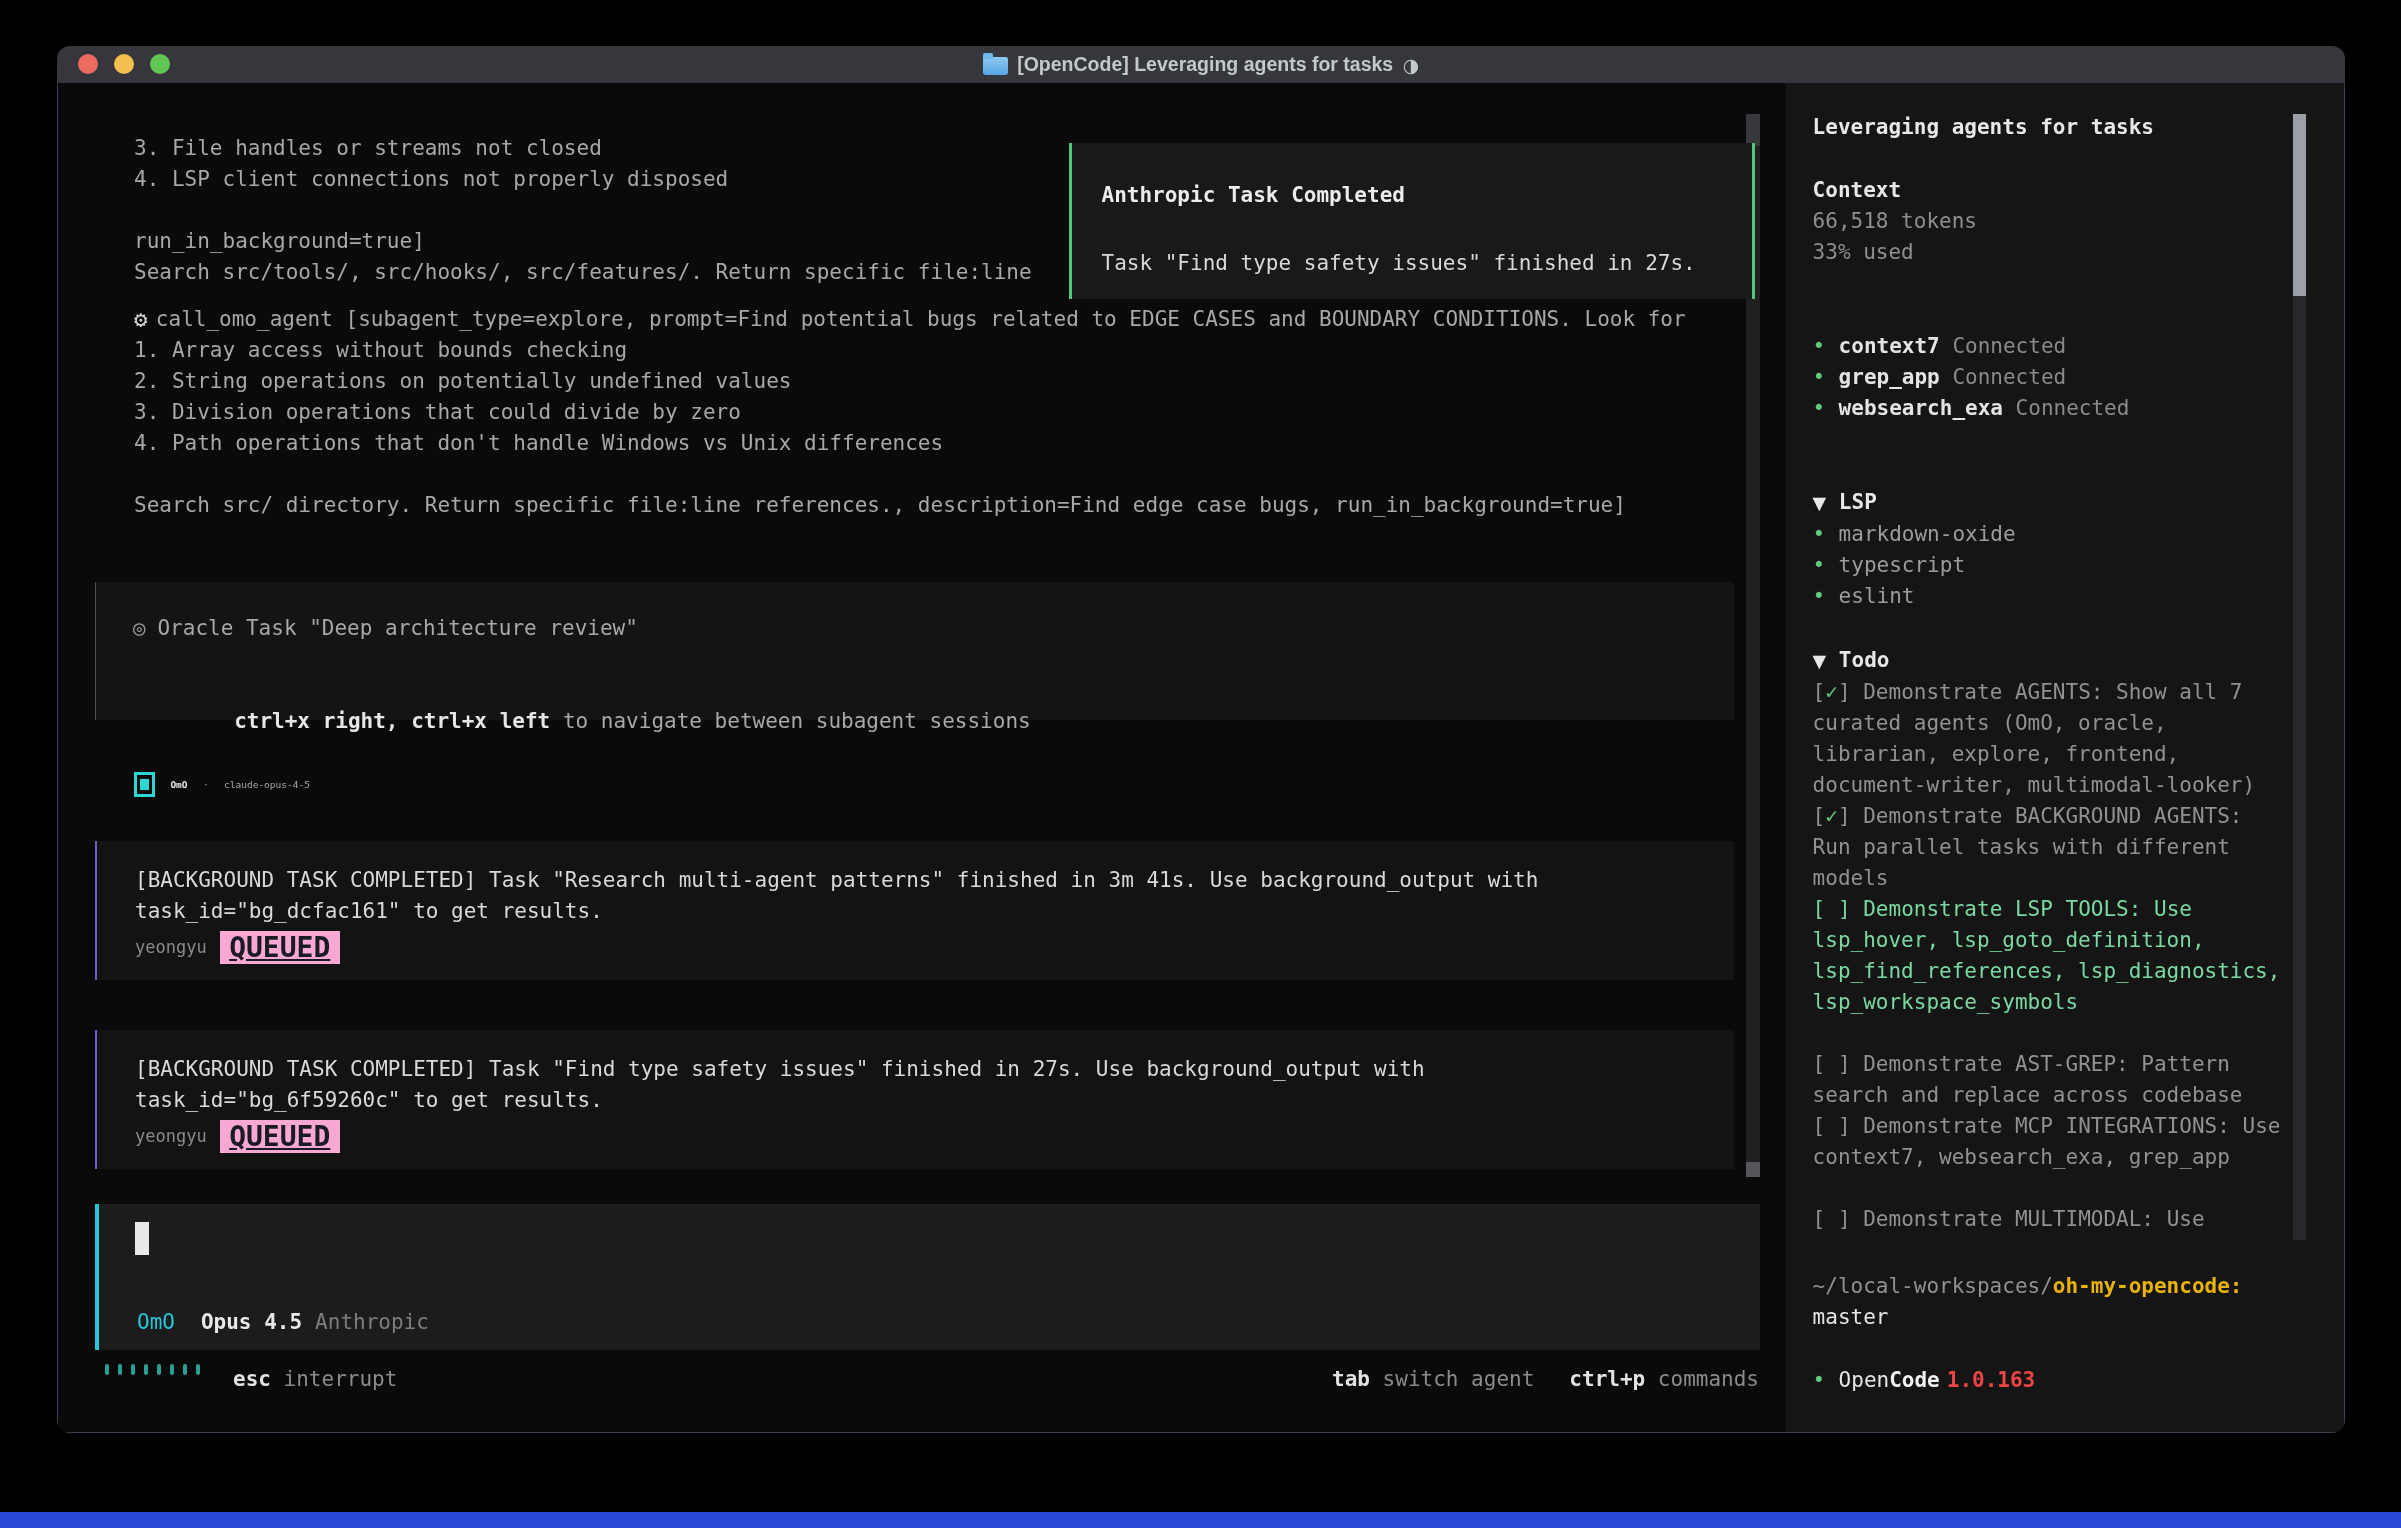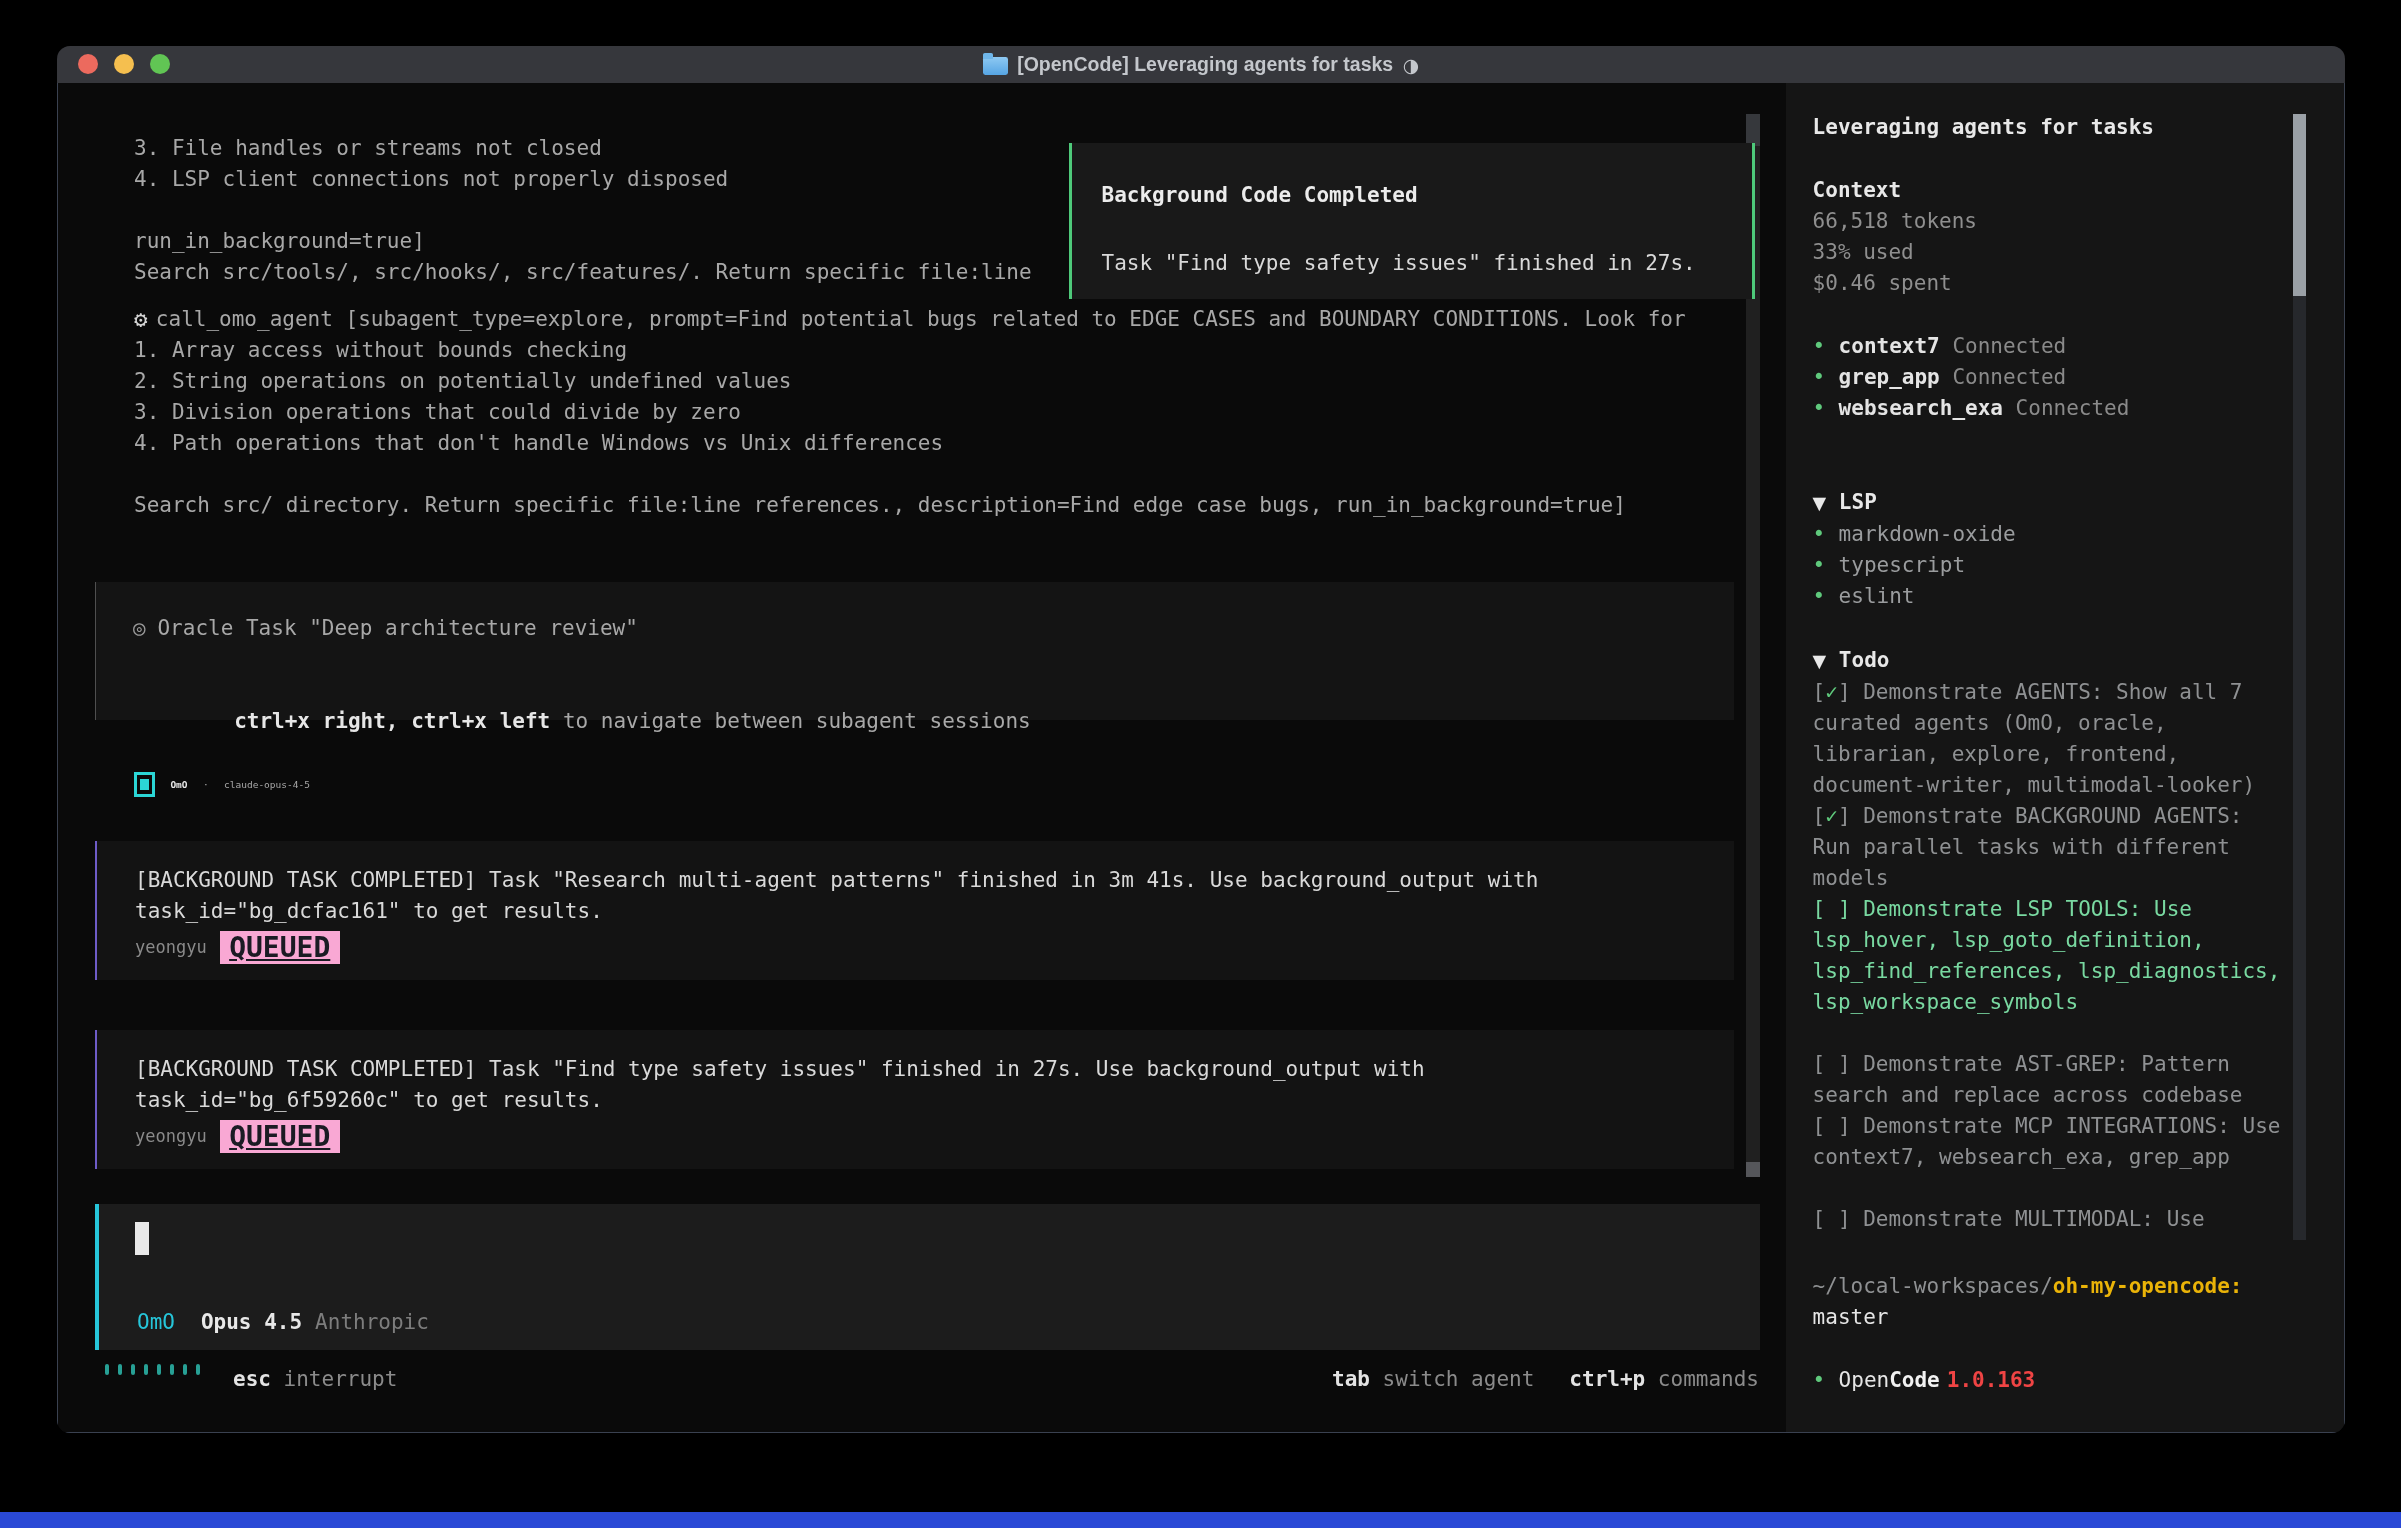--- a/index.html
+++ b/index.html
@@ -100,21 +100,21 @@
 
     <div id="block1">
       <div class="line gray">3. File handles or streams not closed</div>
       <div class="line gray">4. LSP client connections not properly disposed</div>
       <div class="line gray"></div>
       <div class="line gray">run_in_background=true]</div>
       <div class="line gray">Search src/tools/, src/hooks/, src/features/. Return specific file:line</div>
     </div>
 
     <div id="notification">
-      <div class="ntitle">Background Code Completed</div>
+      <div class="ntitle">Anthropic Task Completed</div>
       <div class="nbody">Task "Find type safety issues" finished in 27s.</div>
     </div>
 
     <div id="gearblock">
       <div class="line gray gearline">
         <span class="gear">⚙</span>
         <span>call_omo_agent [subagent_type=explore, prompt=Find potential bugs related to EDGE CASES and BOUNDARY CONDITIONS. Look for</span>
       </div>
       <div class="line gray">1. Array access without bounds checking</div>
       <div class="line gray">2. String operations on potentially undefined values</div>
@@ -202,21 +202,20 @@
     <div class="sidebar">
 
       <div class="sb-block" id="stitle">
         <div class="sb-line sb-head">Leveraging agents for tasks</div>
       </div>
 
       <div class="sb-block" id="scontext">
         <div class="sb-line sb-head">Context</div>
         <div class="sb-line dim">66,518 tokens</div>
         <div class="sb-line dim">33% used</div>
-        <div class="sb-line dim">$0.46 spent</div>
       </div>
 
       <div class="sb-block" id="smcp">
         <div class="srow">
           <span class="dot">•</span>
             <span class="nm">context7</span>
             <span class="st"> Connected</span>
         </div>
         <div class="srow">
           <span class="dot">•</span>

